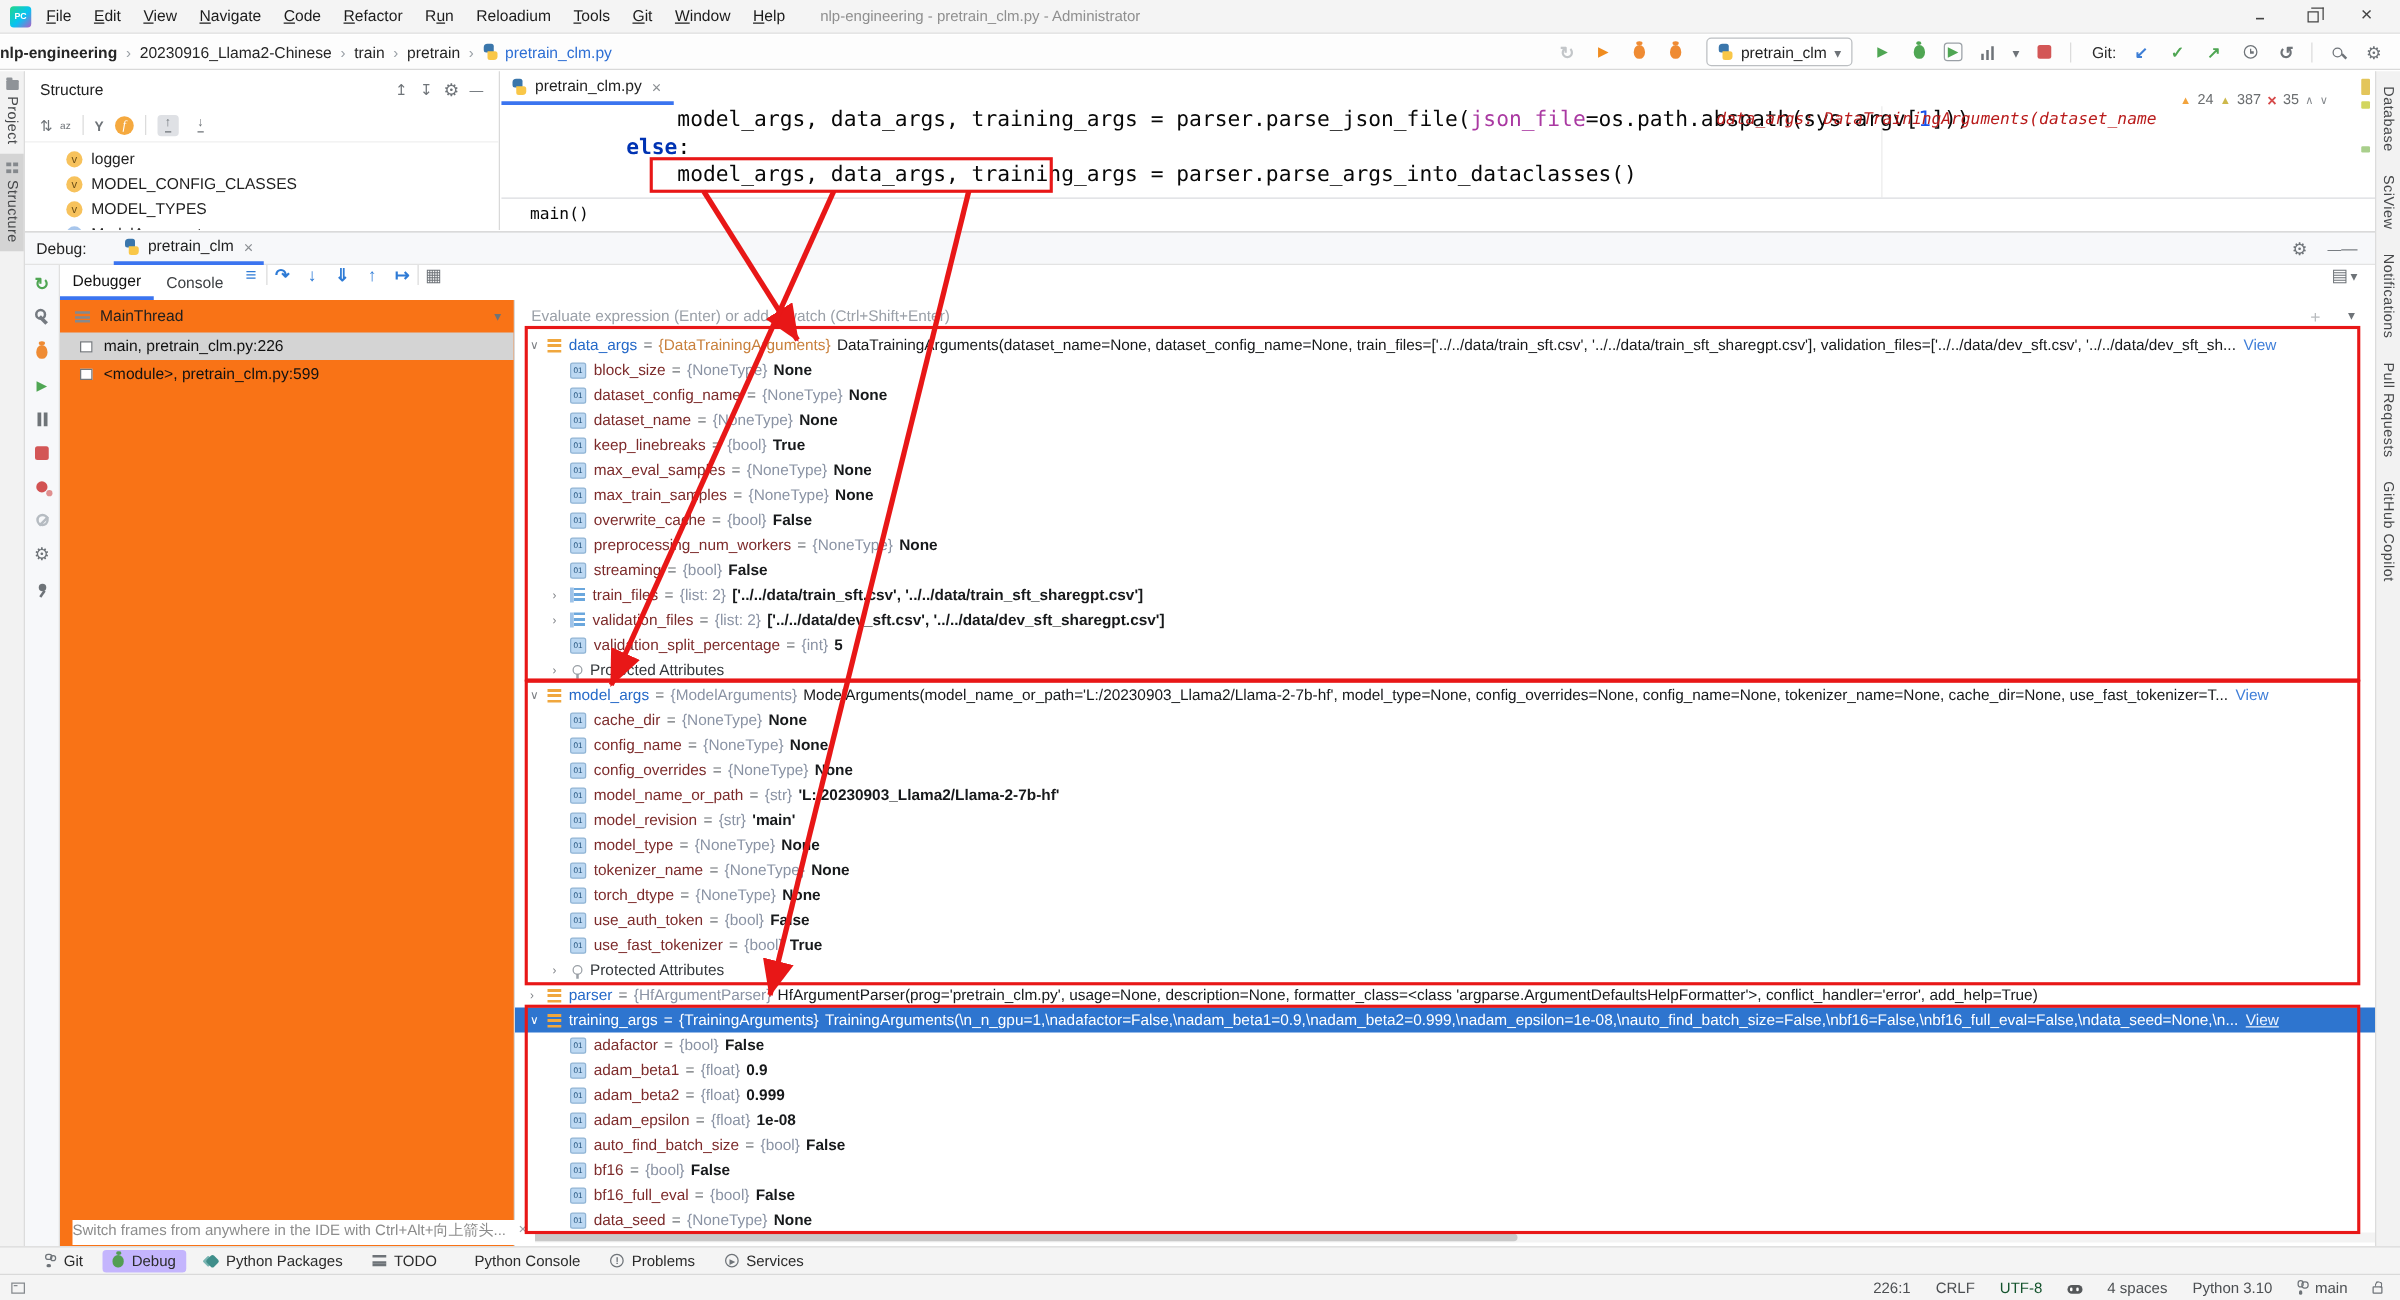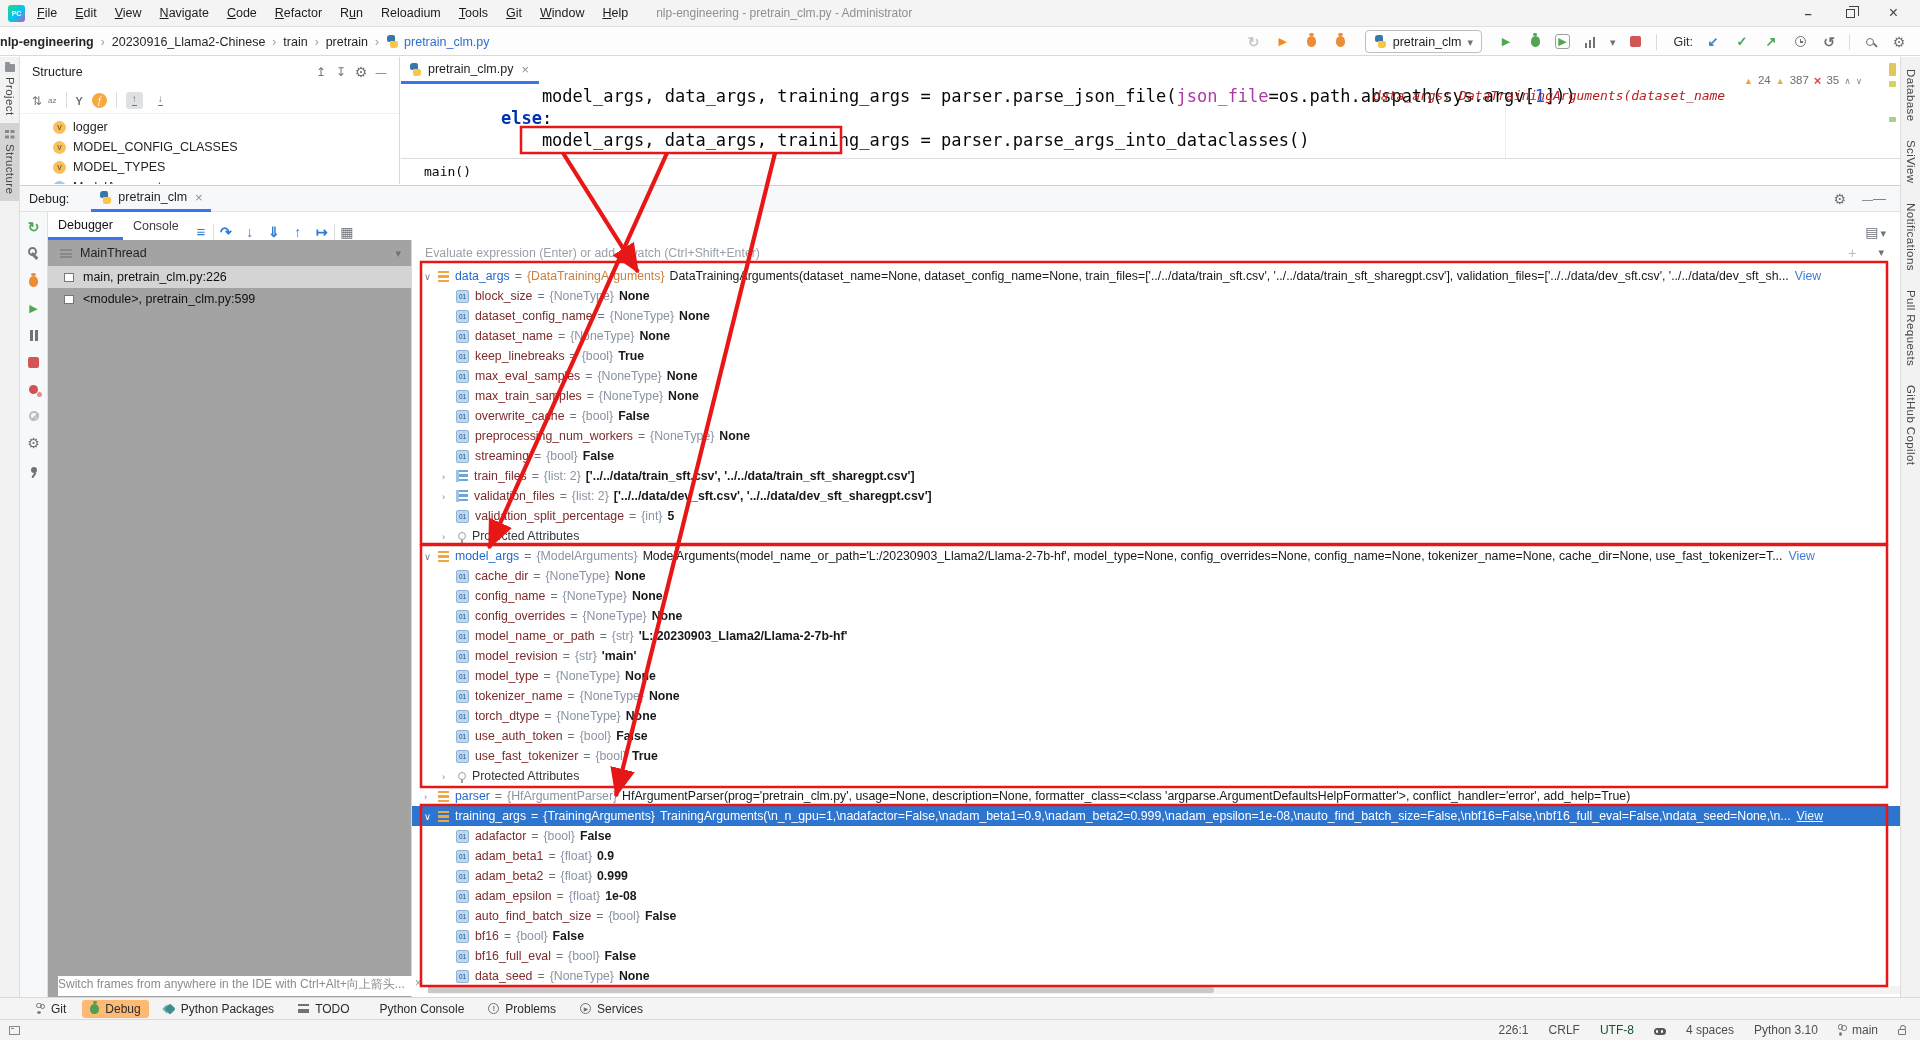--- a/index.html
+++ b/index.html
@@ -120,21 +120,21 @@
   #sticky{position:absolute;left:0;top:101px;width:1499px;height:26px;border-top:1px solid #dadce0;background:#fff}
   #sticky .lbl{position:absolute;left:23px;top:2px;height:22px;line-height:22px;font-family:"DejaVu Sans Mono",monospace;font-size:13px;color:#080808}
   .stripemark{position:absolute;width:7px;border-radius:1px}
 
   
   #dbg-header{position:absolute;left:20px;top:185px;width:1880px;height:27px;background:#f7f8fa;border-top:1px solid #cfcfcf;border-bottom:1px solid #e3e3e3;display:flex;align-items:center}
   #dbg-header .dlabel{font-size:12.5px;color:#1f1f1f;margin-left:9px}
   #dbgtab{display:flex;align-items:center;gap:6px;height:26px;padding:0 8px;margin-left:22px;border-bottom:3px solid #3b74f0}
   #dbgtab .lbl{font-size:12.5px;color:#1f1f1f}
   #dbg-header .rt{margin-left:auto;display:flex;gap:16px;padding-right:14px;color:#6e7378}
-  #dbg-toolbar{position:absolute;left:48px;top:212px;width:1852px;height:28px;background:#fff;display:flex;align-items:flex-end}
+  #dbg-toolbar{position:absolute;left:48px;top:212px;width:1852px;height:28px;background:#fff;display:flex;align-items:flex-start}
   .dtab{font-size:12.5px;padding:0 10px;height:28px;display:flex;align-items:center}
   .dtab.active{border-bottom:3px solid #3b74f0;font-weight:400;color:#111}
   .dtab.idle{color:#3c3f42}
   .g-burger::before{content:'≡';color:#2e7bd6;font-weight:700;font-size:15px}
   .stepico{width:24px;text-align:center;color:#2e7bd6;font-weight:700;font-size:14px}
   .g-stepover::before{content:'↷'}
   .g-stepin::before{content:'↓'}
   .g-forcein::before{content:'⇓'}
   .g-stepout::before{content:'↑'}
   .g-runto::before{content:'↦'}
@@ -149,21 +149,21 @@
   .wrenchico::after{content:'';position:absolute;left:0;top:-1px;width:5px;height:5px;border:2px solid #757a80;border-radius:50%}
   .g-resume::before{content:'▶';color:#4fa653;font-size:11px}
   .pauseico{width:8px;height:11px;border-left:3px solid #6f7478;border-right:3px solid #6f7478}
   .bpico{width:9px;height:9px;background:#d25252;border-radius:50%;box-shadow:6px 5px 0 -2px #e08f8f}
   .muteico{width:10px;height:10px;border:2px solid #b6bcc2;border-radius:50%;position:relative}
   .muteico::after{content:'';position:absolute;left:-1px;top:3px;width:10px;height:2px;background:#b6bcc2;transform:rotate(-45deg)}
   .g-gear2::before{content:'⚙';color:#6e7378;font-size:14px}
   .pinico{width:6px;height:6px;background:#6e7378;border-radius:50%;position:relative}
   .pinico::after{content:'';position:absolute;left:2px;top:5px;width:1.6px;height:6px;background:#6e7378;transform:rotate(35deg)}
 
-  #dbg-frames{position:absolute;left:48px;top:240px;width:364px;height:757px;background:#a3a3a3;border-right:1px solid #d9d9d9;overflow:hidden}
+  #dbg-frames{position:absolute;left:48px;top:240px;width:364px;height:757px;background:#f97316;border-right:1px solid #d9d9d9;overflow:hidden}
   #threadrow{height:26px;display:flex;align-items:center;gap:8px;padding:0 10px 0 12px;font-size:12.5px;color:#1f1f1f}
   .thico{width:12px;height:9px;border-top:2px solid #85898d;border-bottom:2px solid #85898d;position:relative}
   .thico::before{content:'';position:absolute;left:0;top:2.5px;width:12px;height:2px;background:#85898d}
   #threadrow .g-caret{margin-left:auto}
   .frow{height:22px;display:flex;align-items:center;gap:9px;padding-left:12px;font-size:12.5px;color:#111;white-space:pre}
   .frow.sel{background:#d4d4d4}
   .ic-frame{width:10px;height:9px;border:1.5px solid #74787c;background:#fff;position:relative;margin-left:4px;flex:none}
   .ic-frame::before{content:'';position:absolute;left:-5.5px;top:-5px;width:10px;height:9px;border:1.5px solid #74787c;background:#fff;z-index:-1}
 
   #dbg-vars{position:absolute;left:412px;top:240px;width:1488px;height:757px;background:#fff;overflow:hidden}
@@ -200,21 +200,21 @@
   #hscroll .thumb{position:absolute;left:2px;top:1px;width:800px;height:6px;background:#c9c9c9;border-radius:3px}
 
   
   #toast{position:absolute;left:58px;top:976px;width:370px;height:20px;background:#fff;display:flex;align-items:flex-start;gap:10px;font-size:12px;color:#8c8c8c;z-index:5}
   #toast .tx{white-space:nowrap;overflow:hidden}
   #toast .toast-x{color:#9aa0a6}
 
   
   #bottombar{position:absolute;left:0;top:997px;width:1920px;height:22px;background:#f4f4f4;border-top:1px solid #d9d9d9;display:flex;align-items:center;gap:8px;padding-left:28px}
   .bitem{display:flex;align-items:center;gap:6px;height:18px;padding:0 8px;border-radius:3px;font-size:12px;color:#2b2b2b}
-  .bitem.active{background:#fdba74}
+  .bitem.active{background:#c4b5fd}
   .i-branch{width:9px;height:12px;position:relative}
   .i-branch::before{content:'';position:absolute;left:0;top:0;width:3.5px;height:3.5px;border:1.2px solid #6e7378;border-radius:50%;box-shadow:0 7px 0 -1.2px #6e7378}
   .i-branch::after{content:'';position:absolute;right:0;top:1px;width:3.5px;height:3.5px;border:1.2px solid #6e7378;border-radius:50%}
   .i-bug{width:9px;height:10px;border-radius:50% 50% 46% 46%;background:#529e52;position:relative}
   .i-bug::before{content:'';position:absolute;top:-2.5px;left:2.2px;width:4.6px;height:2.6px;border-radius:50%;background:#529e52}
   .i-pkg{width:10px;height:10px;background:#3f8e8a;transform:rotate(45deg) scale(.8);border-radius:2px;box-shadow:-3px 3px 0 -1px #79b5b2}
   .i-todo{width:11px;height:9px;border-top:2px solid #6e7378;border-bottom:2px solid #6e7378;position:relative}
   .i-todo::before{content:'';position:absolute;left:0;top:2.5px;width:11px;height:2px;background:#6e7378}
   .i-prob{width:11px;height:11px;border:1.4px solid #6e7378;border-radius:50%;display:flex;align-items:center;justify-content:center;font-size:8px;color:#6e7378;font-weight:700}
   .i-prob::before{content:'!'}

